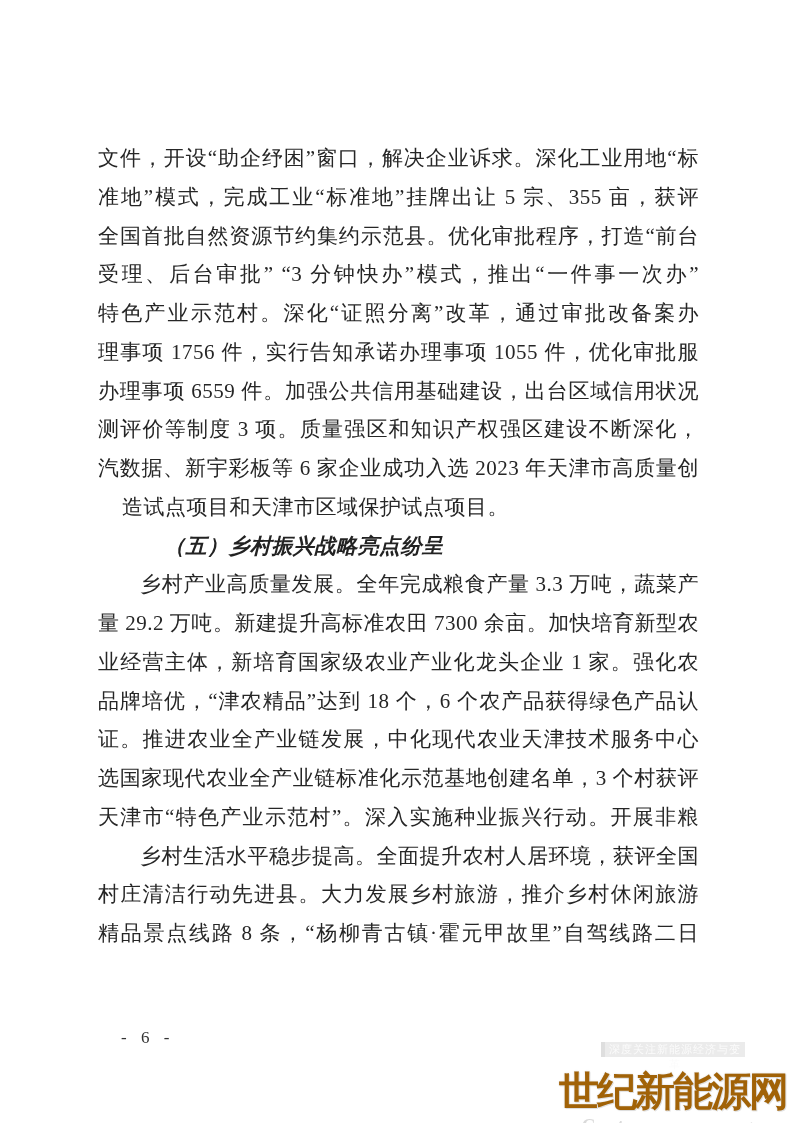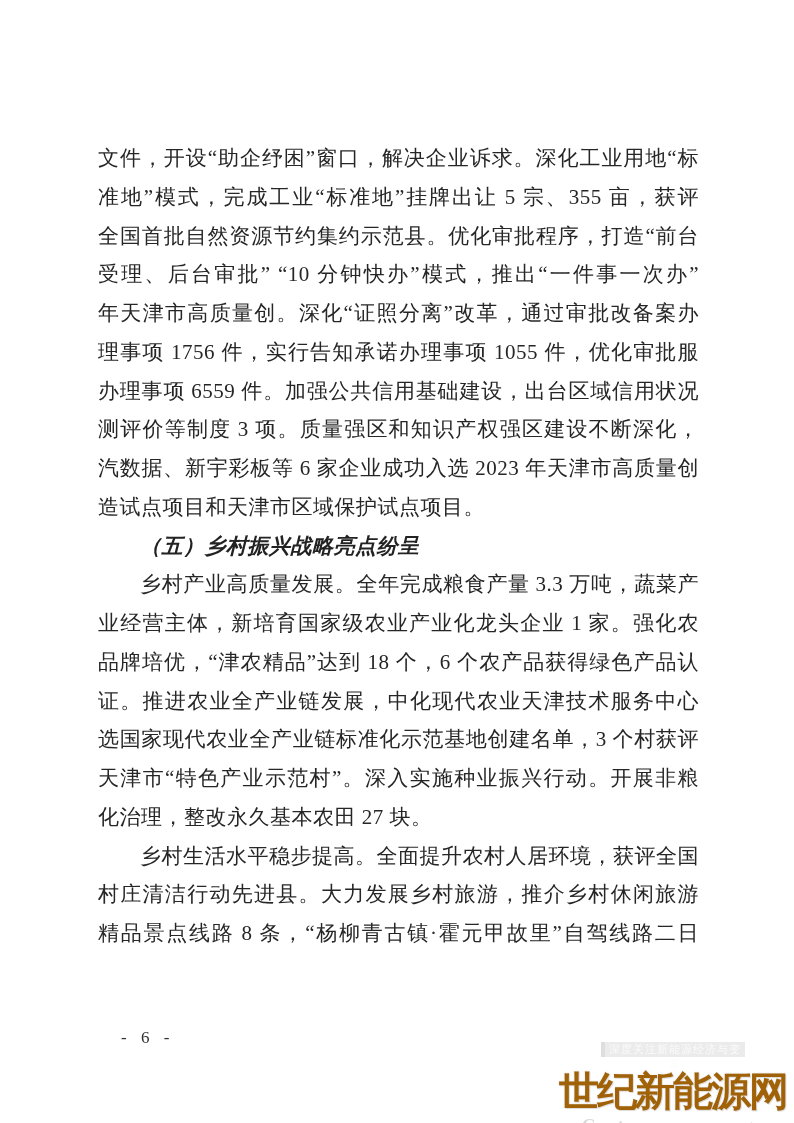--- a/index.html
+++ b/index.html
@@ -29,20 +29,21 @@
     overflow: hidden;
     letter-spacing: 0.5px;
   }
   .just {
     text-align: justify;
     text-align-last: justify;
   }
   .end {
     text-align: left;
     text-align-last: left;
+    margin-left: 24px;
   }
   .indent {
     text-indent: 2em;
   }
   .heading {
     font-style: italic;
     font-weight: 600;
     color: #222222;
   }
   .page-number {
@@ -97,35 +98,35 @@
 </style>
 </head>
 <body>
 
 <div class="page">
 
   <div class="textcol" id="text-column">
       <div class="line just">文件，开设“助企纾困”窗口，解决企业诉求。深化工业用地“标</div>
       <div class="line just">准地”模式，完成工业“标准地”挂牌出让 5 宗、355 亩，获评</div>
       <div class="line just">全国首批自然资源节约集约示范县。优化审批程序，打造“前台</div>
-      <div class="line just">受理、后台审批” “10 分钟快办”模式，推出“一件事一次办”</div>
-      <div class="line just">年天津市高质量创。深化“证照分离”改革，通过审批改备案办</div>
+      <div class="line just">受理、后台审批” “3 分钟快办”模式，推出“一件事一次办”</div>
+      <div class="line just">特色产业示范村。深化“证照分离”改革，通过审批改备案办</div>
       <div class="line just">理事项 1756 件，实行告知承诺办理事项 1055 件，优化审批服务</div>
       <div class="line just">办理事项 6559 件。加强公共信用基础建设，出台区域信用状况监</div>
       <div class="line just">测评价等制度 3 项。质量强区和知识产权强区建设不断深化，中</div>
       <div class="line just">汽数据、新宇彩板等 6 家企业成功入选 2023 年天津市高质量创</div>
       <div class="line end">造试点项目和天津市区域保护试点项目。</div>
       <div class="line end indent heading">（五）乡村振兴战略亮点纷呈</div>
       <div class="line just indent">乡村产业高质量发展。全年完成粮食产量 3.3 万吨，蔬菜产</div>
+      <div class="line just">量 29.2 万吨。新建提升高标准农田 7300 余亩。加快培育新型农</div>
       <div class="line just">业经营主体，新培育国家级农业产业化龙头企业 1 家。强化农业</div>
       <div class="line just">品牌培优，“津农精品”达到 18 个，6 个农产品获得绿色产品认</div>
       <div class="line just">证。推进农业全产业链发展，中化现代农业天津技术服务中心入</div>
       <div class="line just">选国家现代农业全产业链标准化示范基地创建名单，3 个村获评</div>
       <div class="line just">天津市“特色产业示范村”。深入实施种业振兴行动。开展非粮</div>
-      <div class="line end">化治理，整改永久基本农田 27 块。</div>
       <div class="line just indent">乡村生活水平稳步提高。全面提升农村人居环境，获评全国</div>
       <div class="line just">村庄清洁行动先进县。大力发展乡村旅游，推介乡村休闲旅游行</div>
       <div class="line just">精品景点线路 8 条，“杨柳青古镇·霍元甲故里”自驾线路二日</div>
     </div>
 
   <div class="page-number">- 6 -</div>
 
   <div class="watermark">
     <div class="wm-tagline">深度关注新能源经济与变革</div>
     <div class="wm-title">世纪新能源网</div>

